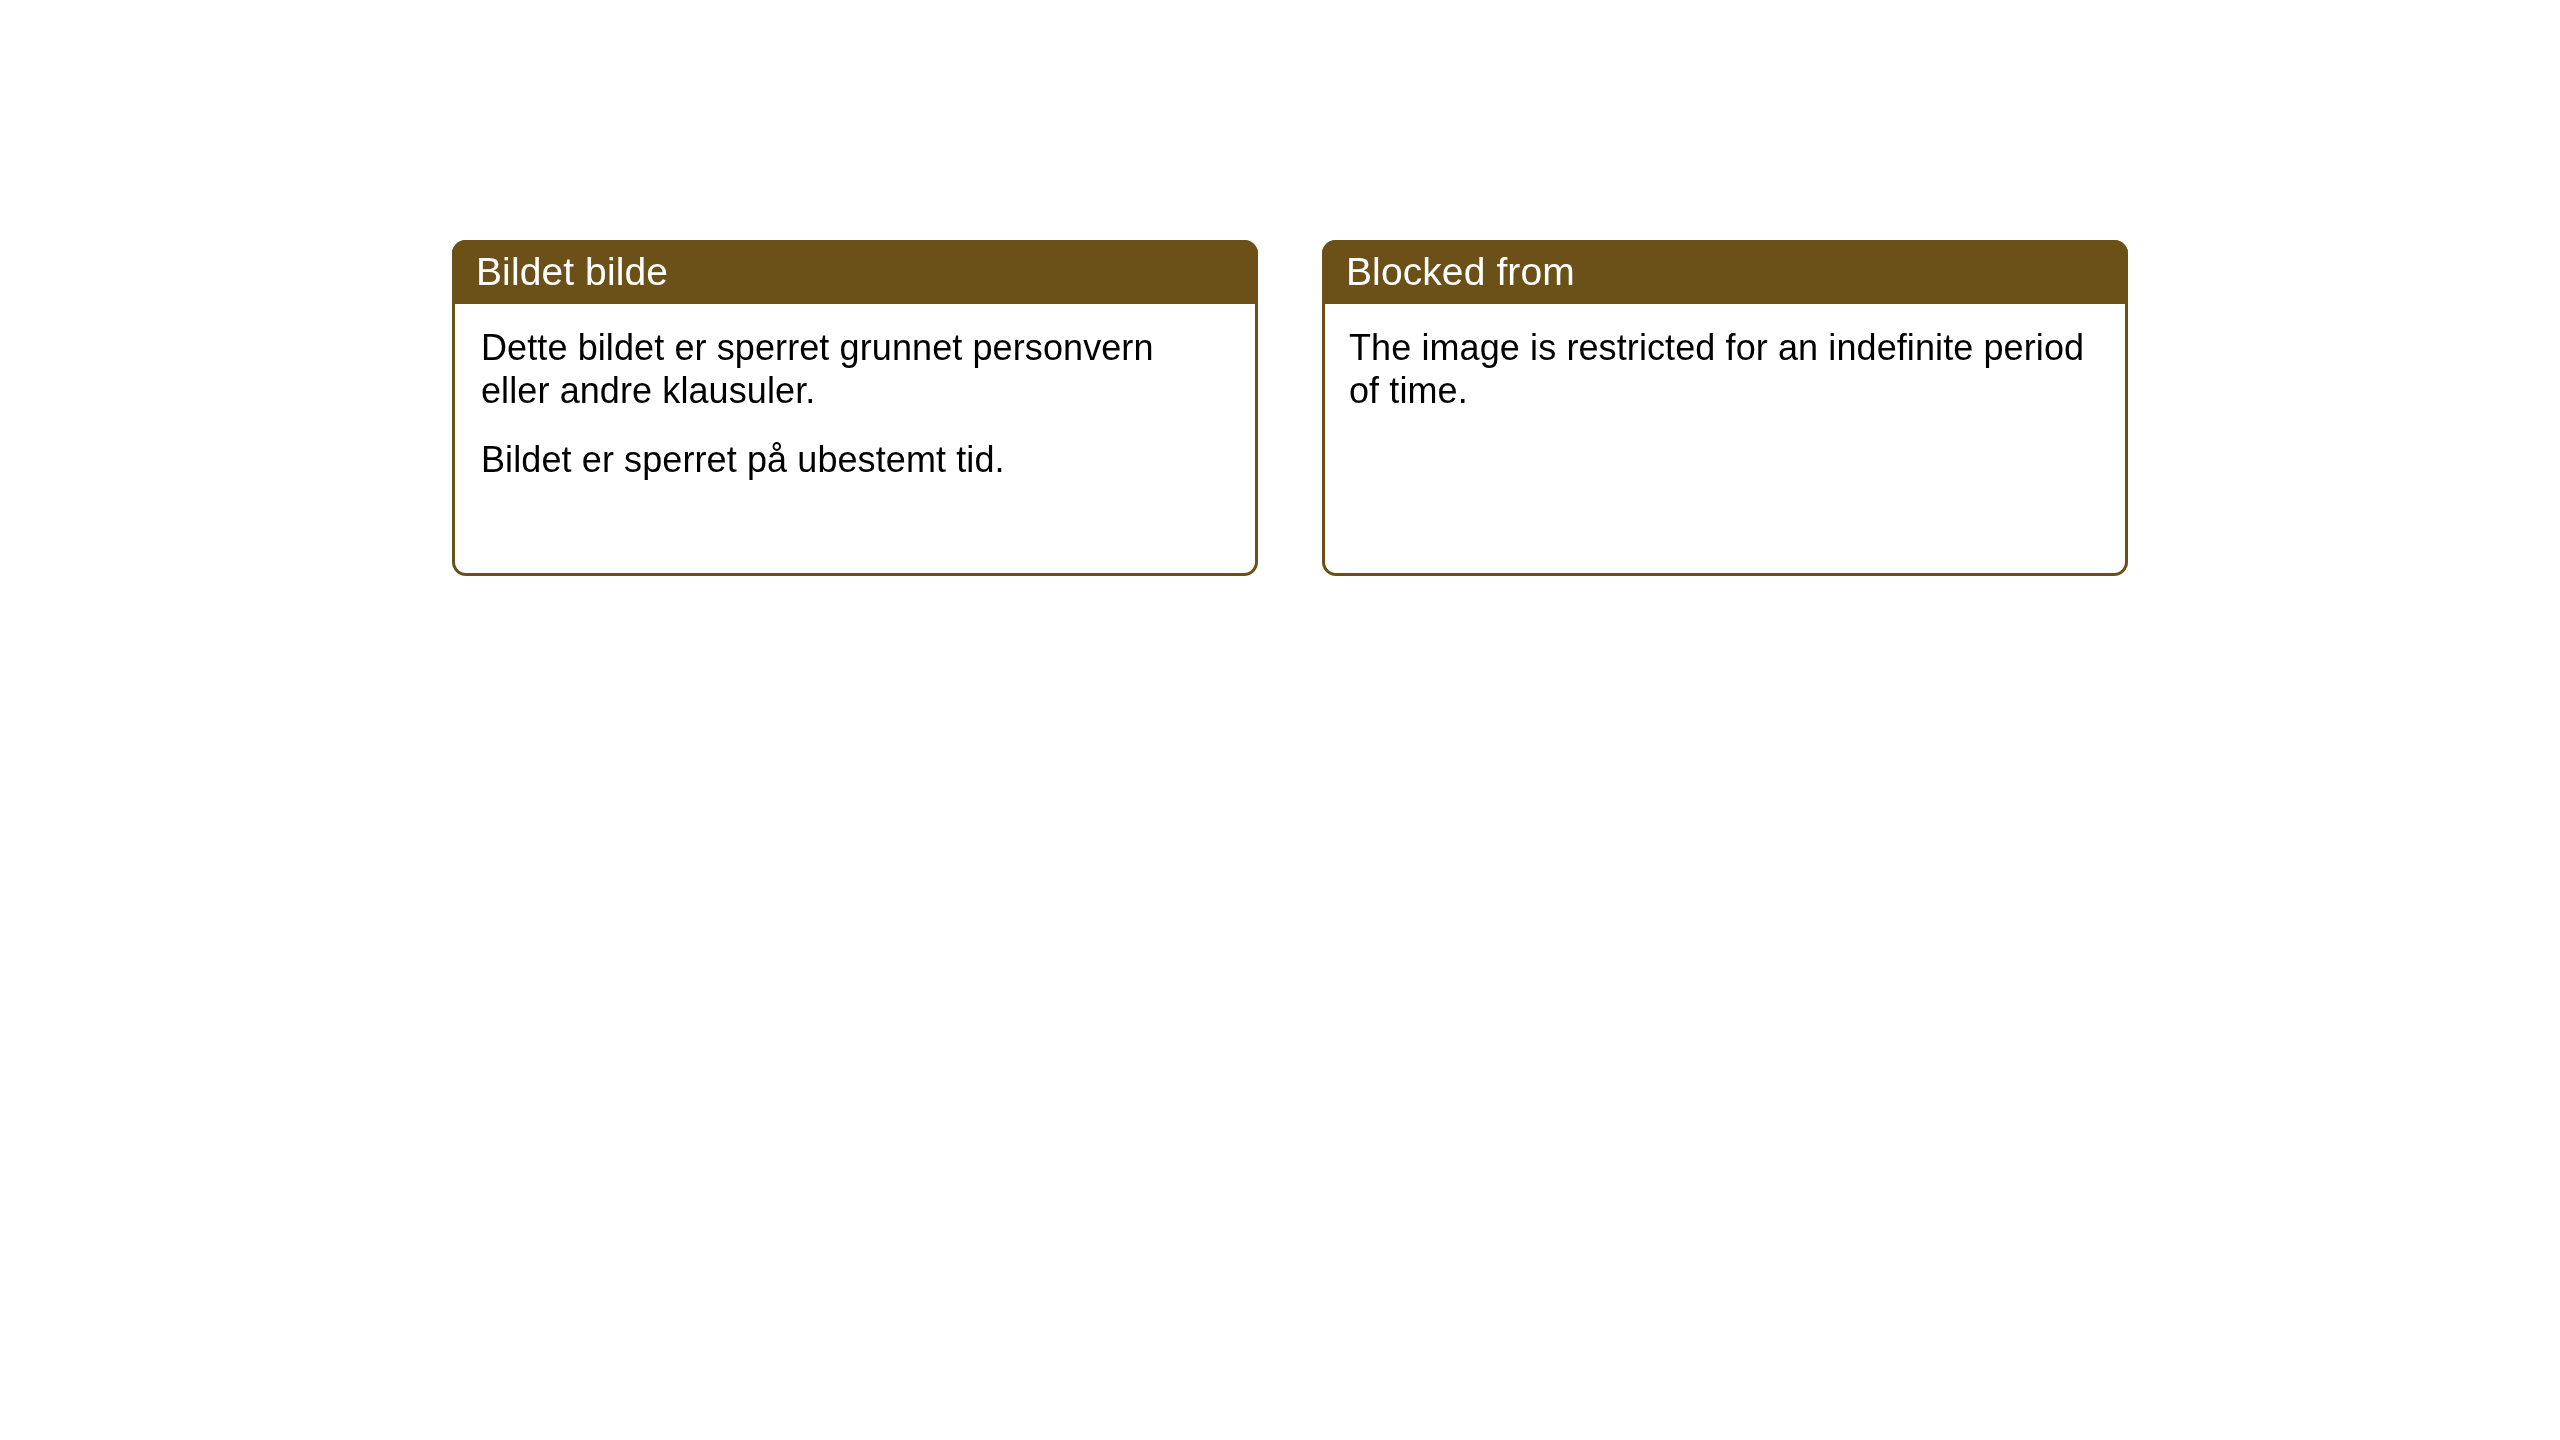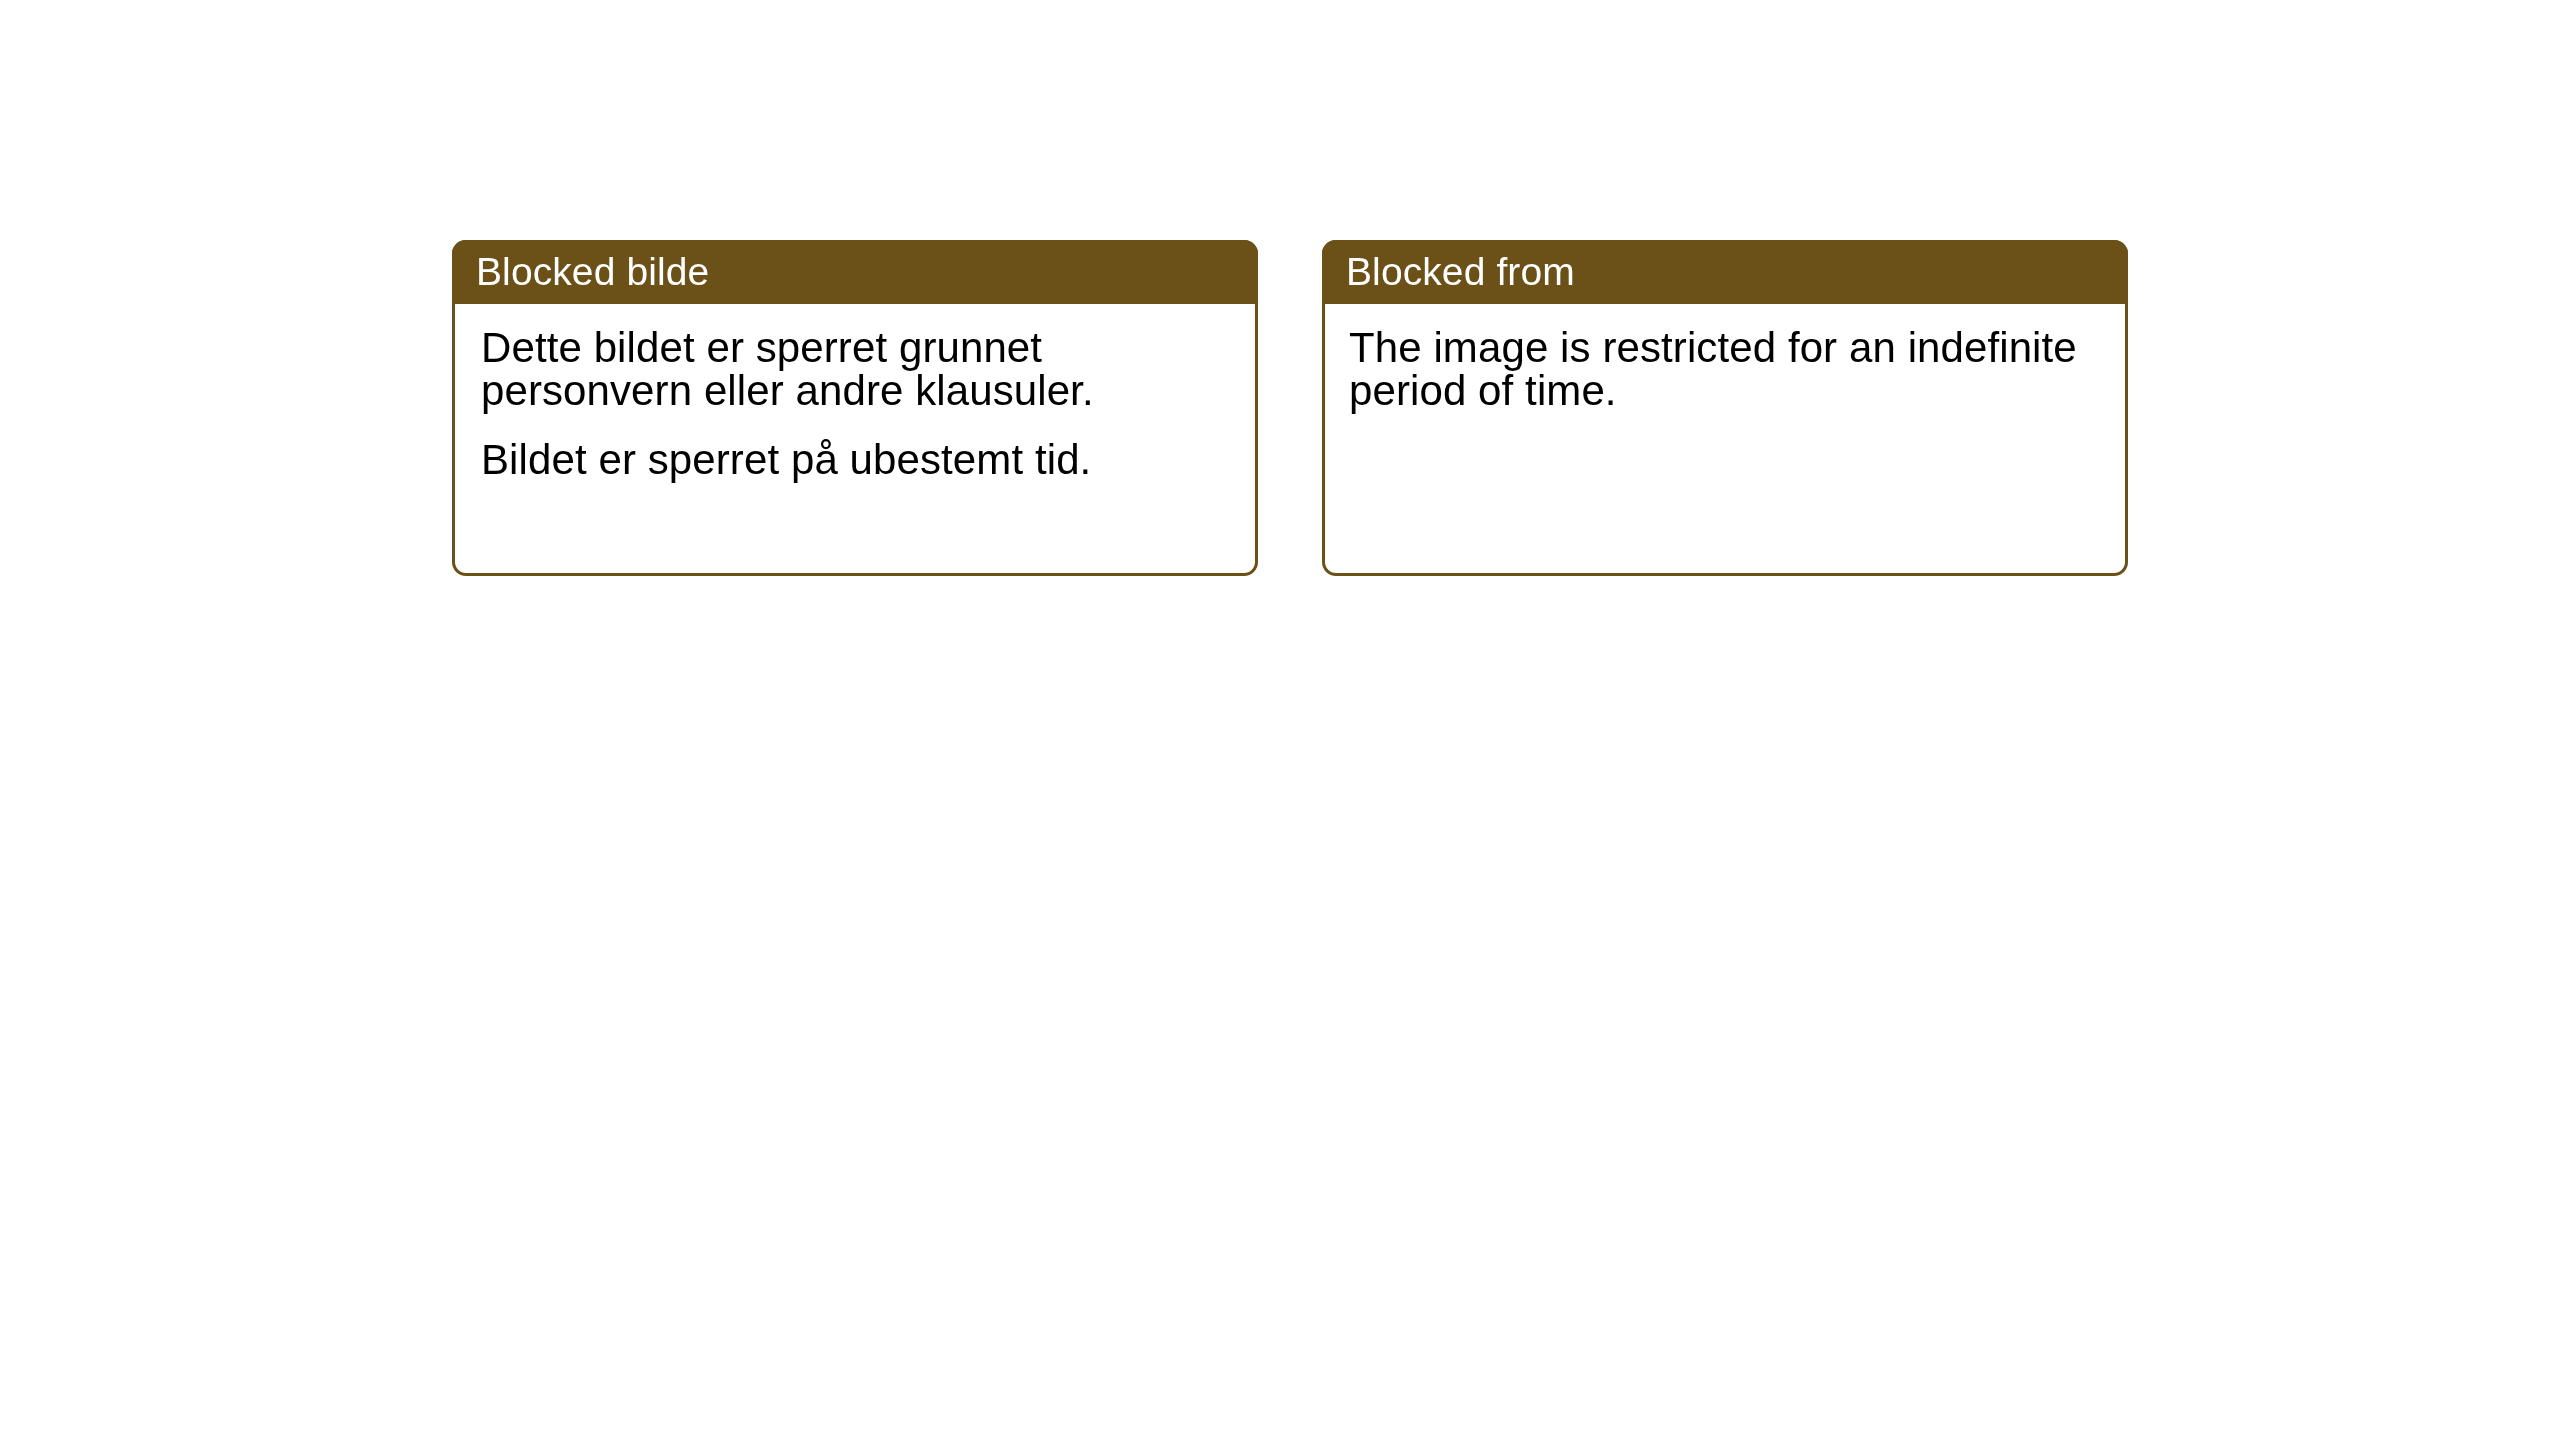--- a/index.html
+++ b/index.html
@@ -75,21 +75,21 @@
     top: 61px;
     width: 100%;
     box-sizing: border-box;
     padding: 22px 24px 0 26px;
   }
 
   .notice-paragraph {
     margin: 0;
     color: #000000;
     font-family: "Liberation Sans", sans-serif;
-    font-size: 42px;
+    font-size: 36px;
     font-weight: 400;
     line-height: 43px;
     letter-spacing: 0.1px;
   }
 
   .notice-paragraph + .notice-paragraph {
     margin-top: 26px;
   }
 
   .card-en .notice-card-body {
@@ -98,21 +98,21 @@
 </style>
 </head>
 <body>
 
 <div class="page">
 
   <div class="notice-row">
 
     <section class="notice-card card-no">
       <div class="notice-card-header">
-        <span class="notice-card-title">Blocked bilde</span>
+        <span class="notice-card-title">Bildet bilde</span>
       </div>
       <div class="notice-card-body">
         <p class="notice-paragraph">Dette bildet er sperret grunnet personvern eller andre klausuler.</p>
         <p class="notice-paragraph">Bildet er sperret på ubestemt tid.</p>
       </div>
     </section>
 
     <section class="notice-card card-en">
       <div class="notice-card-header">
         <span class="notice-card-title">Blocked from</span>

